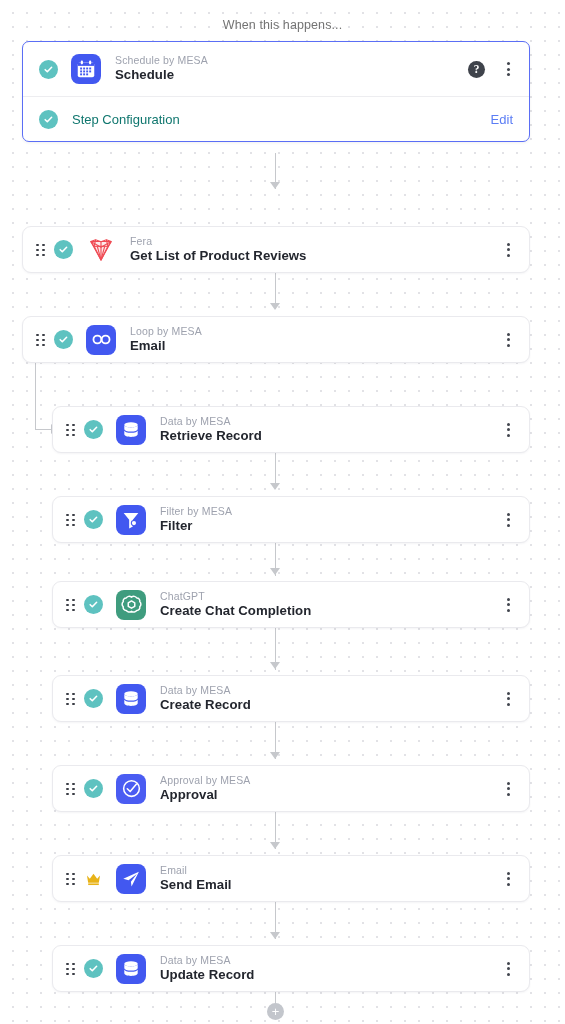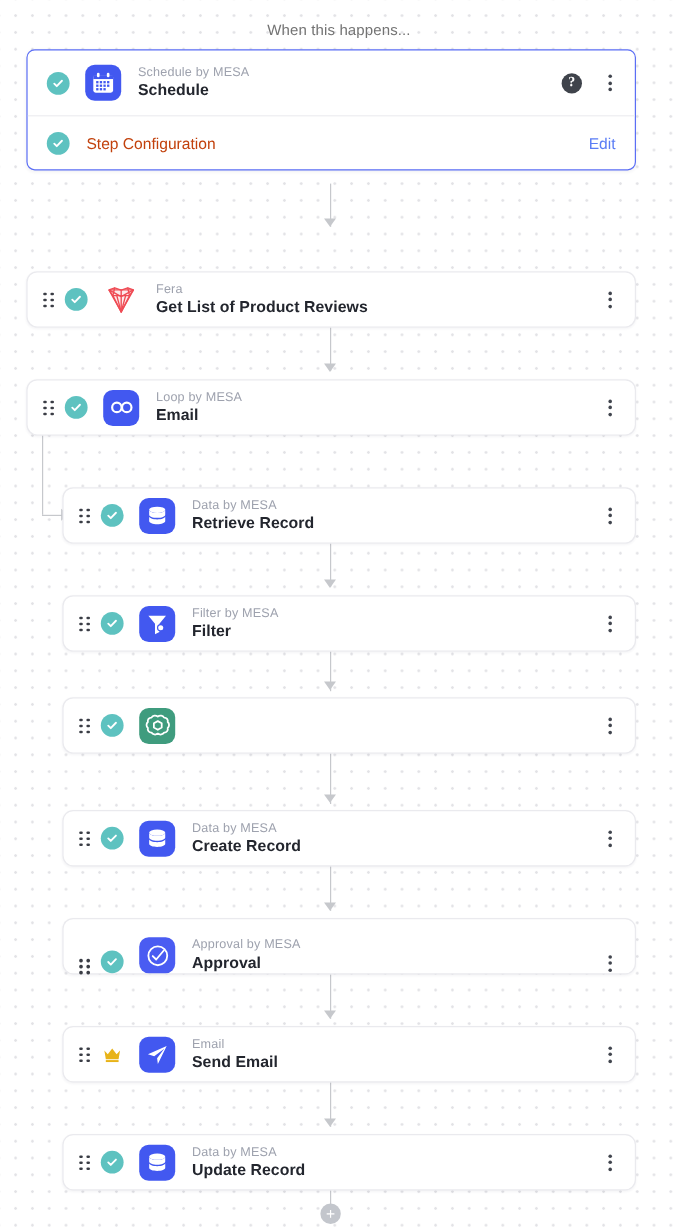--- a/index.html
+++ b/index.html
@@ -92,21 +92,21 @@
   }
   .trigger-config {
     display: flex;
     align-items: center;
     height: 44px;
     padding: 0 16px 0 16px;
   }
   .trigger-config-label {
     margin-left: 14px;
     font-size: 13px;
-    color: #c2410c;
+    color: #0f766e;
   }
   .edit-link {
     margin-left: auto;
     font-size: 13px;
     color: #5b7df5;
     cursor: pointer;
   }
 
   
   .step-card {
@@ -500,20 +500,24 @@
     <g fill="none" stroke="#ffffff" stroke-width="1.55" stroke-linejoin="round" stroke-linecap="round">
       <path d="M12 4.3 C13.8 2.9 16.4 3.3 17.5 5.2 C19.6 5.1 21.2 7.1 20.6 9.1
                C22.2 10.4 22.2 13 20.6 14.3 C21.2 16.3 19.6 18.3 17.5 18.2
                C16.4 20.1 13.8 20.5 12 19.1 C10.2 20.5 7.6 20.1 6.5 18.2
                C4.4 18.3 2.8 16.3 3.4 14.3 C1.8 13 1.8 10.4 3.4 9.1
                C2.8 7.1 4.4 5.1 6.5 5.2 C7.6 3.3 10.2 2.9 12 4.3 Z"></path>
       <path d="M12 8.3 L15.4 10.2 L15.4 13.9 L12 15.8 L8.6 13.9 L8.6 10.2 Z"></path>
     </g>
   </svg>
         </div>
+        <div class="labels">
+          <span class="app-name">ChatGPT</span>
+          <span class="step-title">Create Chat Completion</span>
+        </div>
         <div class="kebab">
           <i></i>
           <i></i>
           <i></i>
         </div>
       </div>
       <div class="step-card" style="top: 675px; left: 52px; width: 478px;">
         <div class="drag-handle">
           <i></i>
           <i></i>
@@ -539,21 +543,21 @@
         <div class="labels">
           <span class="app-name">Data by MESA</span>
           <span class="step-title">Create Record</span>
         </div>
         <div class="kebab">
           <i></i>
           <i></i>
           <i></i>
         </div>
       </div>
-      <div class="step-card" style="top: 765px; left: 52px; width: 478px; align-items: flex-end;">
+      <div class="step-card" style="top: 765px; left: 52px; width: 478px;">
         <div class="drag-handle">
           <i></i>
           <i></i>
           <i></i>
           <i></i>
           <i></i>
           <i></i>
         </div>
         <div class="check-badge">
           <svg id="svg-check-circle-icon" width="11" height="11" viewBox="0 0 12 12">

